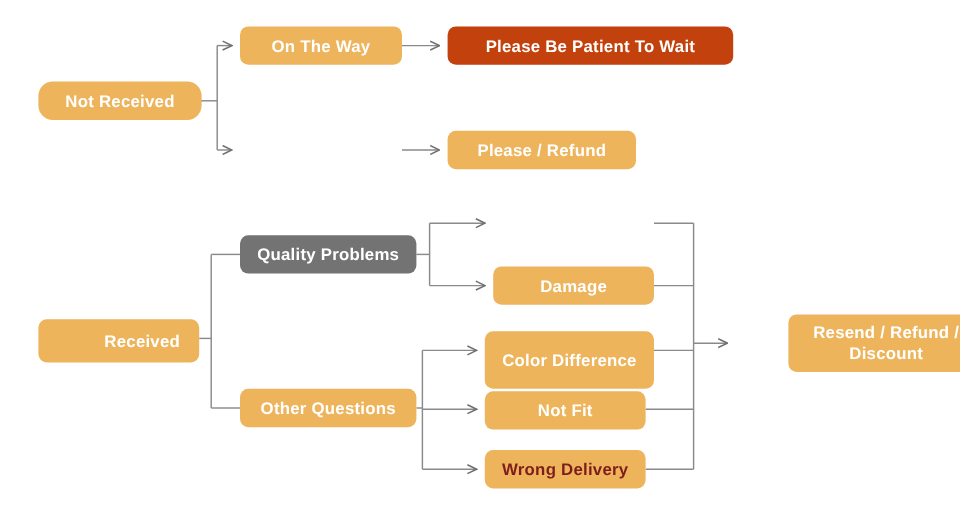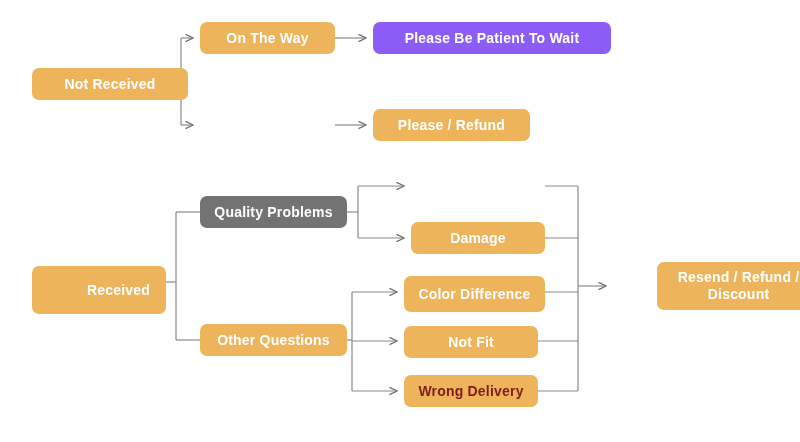--- a/index.html
+++ b/index.html
@@ -95,26 +95,26 @@
       <path d="M545,186 L578,186"></path>
       <path d="M545,238 L578,238"></path>
       <path d="M545,292 L578,292"></path>
       <path d="M538,341 L578,341"></path>
       <path d="M538,391 L578,391"></path>
       <path d="M578,186 L578,391"></path>
       <path d="M578,286 L606,286" marker-end="url(#arrowhead)"></path>
     </g>
   </svg>
 
-  <div class="node" style="left: 32px; top: 68px; width: 156px; height: 32px; background: rgb(237, 180, 92); color: rgb(255, 255, 255);">Not Received</div>
+  <div class="node" style="left: 32px; top: 68px; width: 136px; height: 32px; background: rgb(237, 180, 92); color: rgb(255, 255, 255); border-radius: 12px;">Not Received</div>
   <div class="node" style="left: 200px; top: 22px; width: 135px; height: 32px; background: rgb(237, 180, 92); color: rgb(255, 255, 255);">On The Way</div>
-  <div class="node" style="left: 373px; top: 22px; width: 238px; height: 32px; background: #8b5cf6; color: rgb(255, 255, 255);">Please Be Patient To Wait</div>
+  <div class="node" style="left: 373px; top: 22px; width: 238px; height: 32px; background: #c2410c; color: rgb(255, 255, 255);">Please Be Patient To Wait</div>
   <div class="node" style="left: 373px; top: 109px; width: 157px; height: 32px; background: rgb(237, 180, 92); color: rgb(255, 255, 255);">Please / Refund</div>
-  <div class="node" style="left: 32px; top: 266px; width: 134px; height: 48px; background: rgb(237, 180, 92); color: rgb(255, 255, 255); padding-left: 45px;">Received</div>
+  <div class="node" style="left: 32px; top: 266px; width: 134px; height: 36px; background: rgb(237, 180, 92); color: rgb(255, 255, 255); padding-left: 45px;">Received</div>
   <div class="node" style="left: 200px; top: 196px; width: 147px; height: 32px; background: #737373; color: rgb(255, 255, 255);">Quality Problems</div>
   <div class="node" style="left: 200px; top: 324px; width: 147px; height: 32px; background: rgb(237, 180, 92); color: rgb(255, 255, 255);">Other Questions</div>
   <div class="node" style="left: 411px; top: 222px; width: 134px; height: 32px; background: rgb(237, 180, 92); color: rgb(255, 255, 255);">Damage</div>
-  <div class="node" style="left: 404px; top: 276px; width: 141px; height: 36px; background: rgb(237, 180, 92); color: rgb(255, 255, 255);">Color Difference</div>
+  <div class="node" style="left: 404px; top: 276px; width: 141px; height: 48px; background: rgb(237, 180, 92); color: rgb(255, 255, 255);">Color Difference</div>
   <div class="node" style="left: 404px; top: 326px; width: 134px; height: 32px; background: rgb(237, 180, 92); color: rgb(255, 255, 255);">Not Fit</div>
   <div class="node" style="left: 404px; top: 375px; width: 134px; height: 32px; background: rgb(237, 180, 92); color: #7f1d1d;">Wrong Delivery</div>
   <div class="node two-line" style="left: 613px; top: 262px; width: 163px; height: 48px; background: rgb(237, 180, 92); color: rgb(255, 255, 255); margin-left: 44px;">Resend / Refund / Discount</div>
 
 </div>
 
 </body></html>

